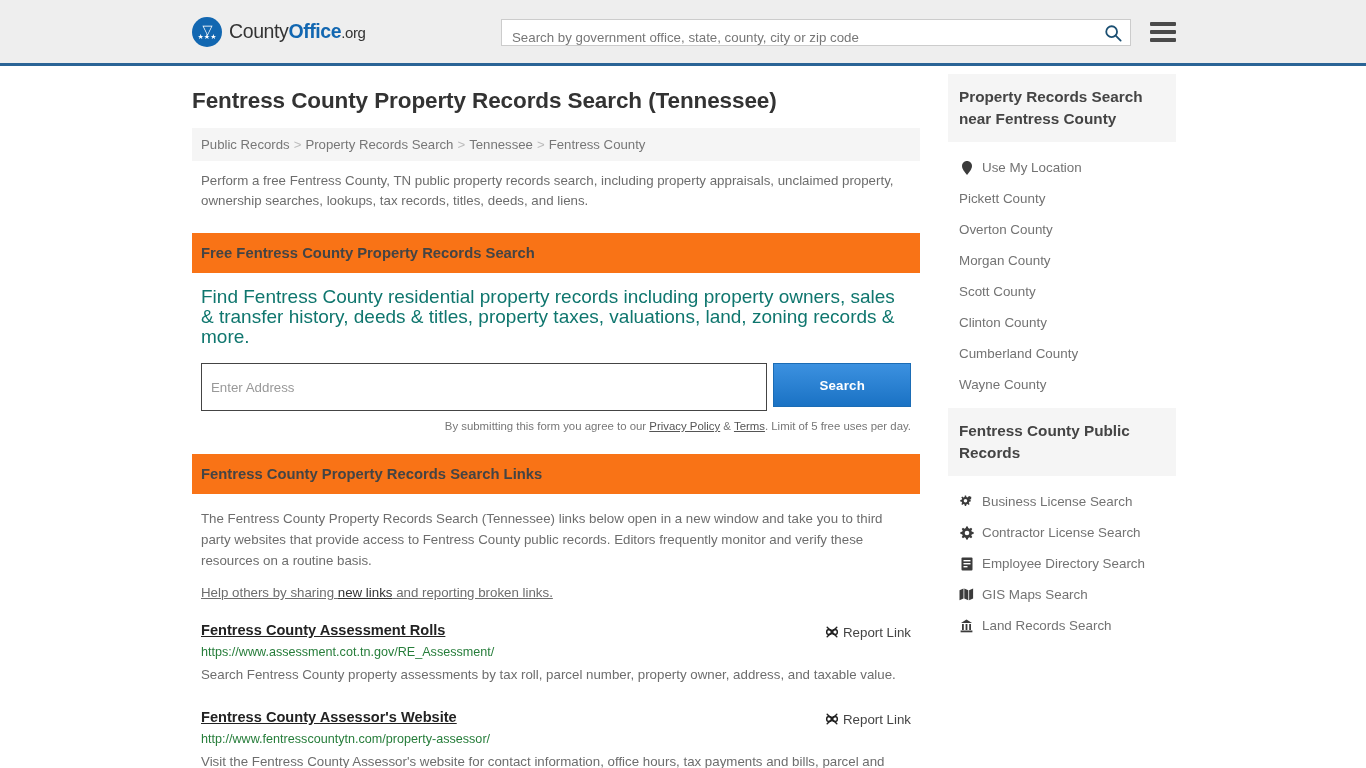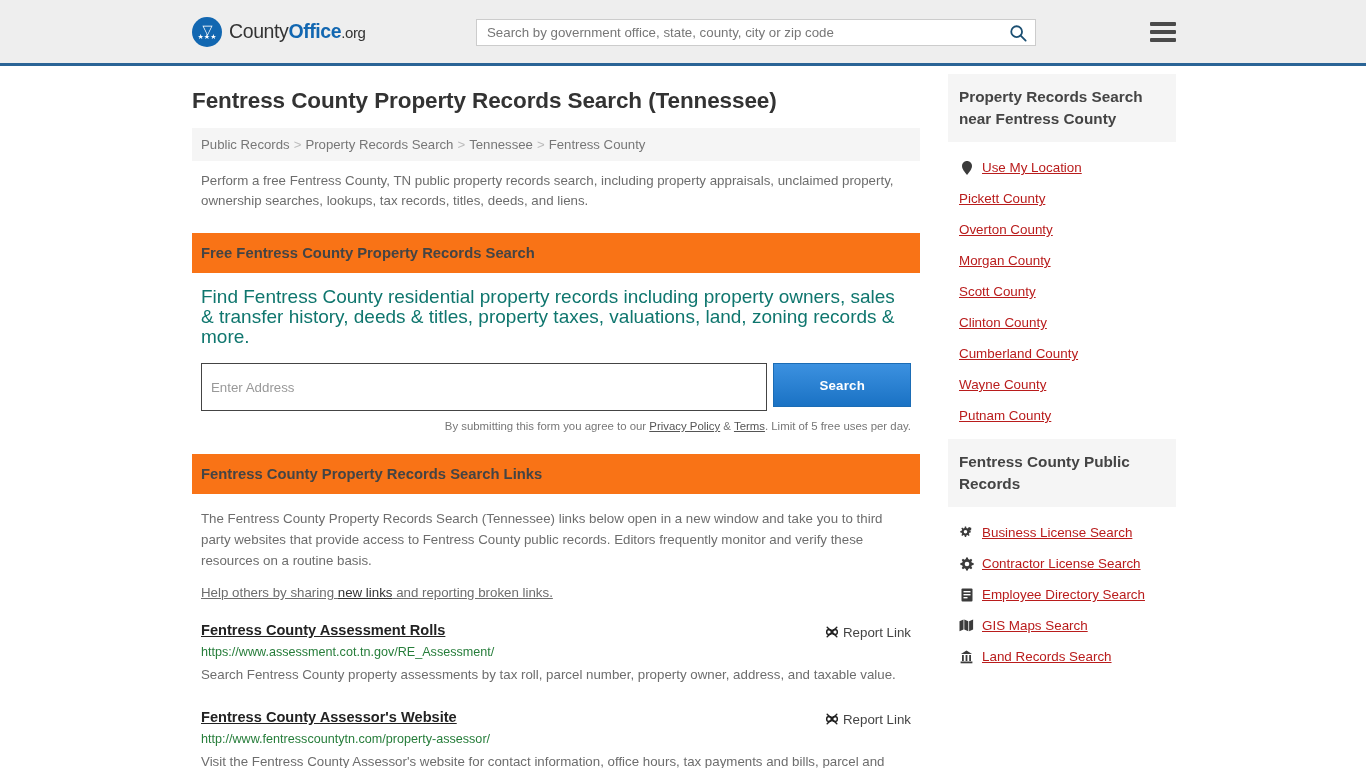--- a/index.html
+++ b/index.html
@@ -60,28 +60,28 @@
     font-size: 19.5px;
     letter-spacing: -0.4px;
     white-space: nowrap;
   }
   .logo-text .t1 { color: #333333; }
   .logo-text .t2 { color: #1267b1; font-weight: bold; }
   .logo-text .t3 { color: #333333; font-size: 15px; }
 
   .header-search {
     position: absolute;
-    left: 476px;
+    left: 501px;
     top: 19px;
-    width: 560px;
+    width: 630px;
     height: 27px;
     background: #ffffff;
     border: 1px solid #cccccc;
     display: flex;
-    align-items: center;
+    align-items: flex-end;
   }
   .header-search input {
     flex: 1;
     border: 0;
     outline: none;
     font-family: "Liberation Sans", sans-serif;
     font-size: 13.3px;
     color: #555555;
     padding: 0 10px;
     background: transparent;
@@ -279,22 +279,21 @@
   .side-list { padding: 10px 0 0 0; }
   .side-item {
     display: flex;
     align-items: center;
     gap: 8px;
     padding: 8px 11px;
     font-size: 13.4px;
     cursor: pointer;
   }
   .side-item a, .side-item .lbl {
-    color: #b91c1c;
-    text-decoration: underline;
+    color: #737373;
   }
   .side-icon {
     width: 15px;
     display: inline-flex;
     align-items: center;
     justify-content: center;
     color: #3b3b3b;
     flex: 0 0 15px;
     font-size: 13px;
   }
@@ -430,23 +429,20 @@
         </div>
         <div class="side-item">
           <a class="lbl">Clinton County</a>
         </div>
         <div class="side-item">
           <a class="lbl">Cumberland County</a>
         </div>
         <div class="side-item">
           <a class="lbl">Wayne County</a>
         </div>
-        <div class="side-item">
-          <a class="lbl">Putnam County</a>
-        </div>
       </div>
     </div>
 
     <div class="side-panel">
       <div class="side-head">Fentress County Public Records</div>
       <div class="side-list">
 
         <div class="side-item">
           <span class="side-icon">
             <svg width="15" height="13" viewBox="0 0 16 14" fill="currentColor">

